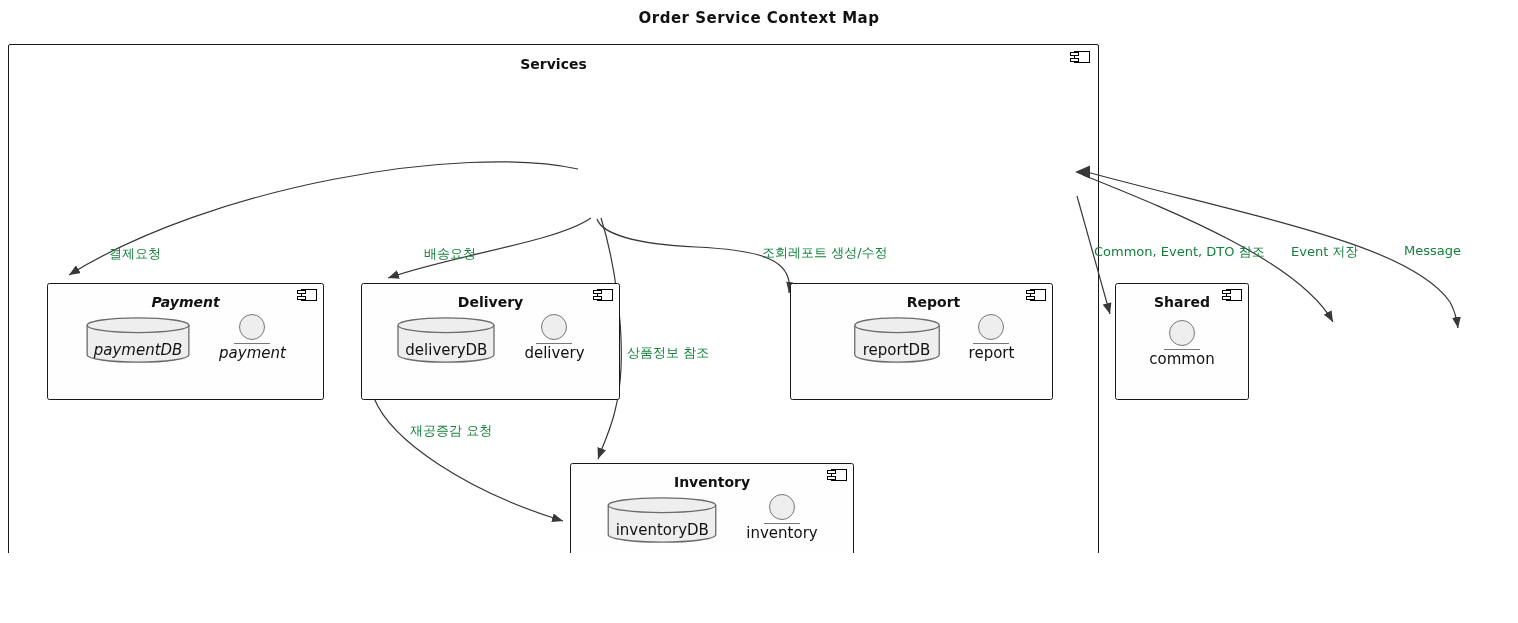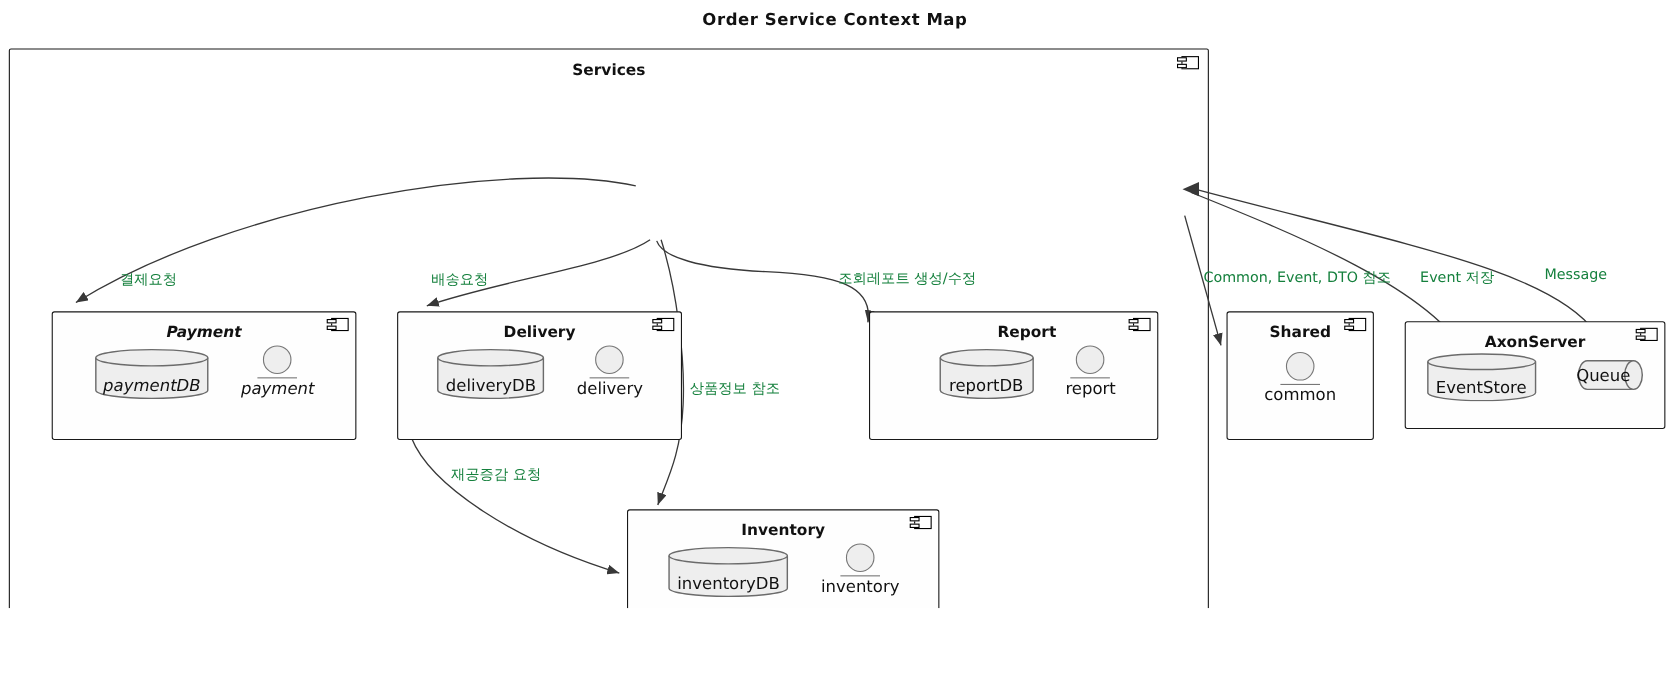--- a/index.html
+++ b/index.html
@@ -174,43 +174,23 @@
         <div class="db-label">inventoryDB</div>
       </div>
       <div class="entity">
         <div class="entity-circle"></div>
         <div class="entity-underline"></div>
         <div class="entity-label">inventory</div>
       </div>
     </div>
   </div>
 
-  <div class="component" style="left:1277px; top:292px; width:235px; height:96px;">
-    <span class="comp-icon"></span>
-    <div class="comp-title">AxonServer</div>
-    <div class="comp-body" style="align-items:center; gap:32px; margin-top:2px;">
-      <div class="db" style="width:102px;">
-        <svg width="102" height="44" viewBox="0 0 100 56" preserveAspectRatio="none">
-          <path class="cyl-shape" vector-effect="non-scaling-stroke" d="M2,10 V46 a48,9 0 0 0 96,0 V10"></path>
-          <ellipse class="cyl-shape" vector-effect="non-scaling-stroke" cx="50" cy="10" rx="48" ry="9"></ellipse>
-        </svg>
-        <div class="db-label">EventStore</div>
-      </div>
-      <div class="queue">
-        <svg width="66" height="30" viewBox="0 0 66 30">
-          <path class="cyl-shape" d="M55,2 H13 a8,13 0 0 0 0,26 H55"></path>
-          <ellipse class="cyl-shape" cx="55" cy="15" rx="8" ry="13"></ellipse>
-        </svg>
-        <div class="queue-label">Queue</div>
-      </div>
-    </div>
-  </div>
 
   <div class="edge-label" style="left:109px; top:245px;">결제요청</div>
-  <div class="edge-label" style="left:392px; top:245px;">배송요청</div>
+  <div class="edge-label" style="left:424px; top:245px;">배송요청</div>
   <div class="edge-label" style="left:762px; top:244px;">조회레포트 생성/수정</div>
   <div class="edge-label" style="left:627px; top:344px;">상품정보 참조</div>
   <div class="edge-label" style="left:410px; top:422px;">재공증감 요청</div>
   <div class="edge-label" style="left:1094px; top:243px;">Common, Event, DTO 참조</div>
   <div class="edge-label" style="left:1291px; top:243px;">Event 저장</div>
   <div class="edge-label" style="left:1404px; top:243px;">Message</div>
 
 </div>
 
 </body></html>

